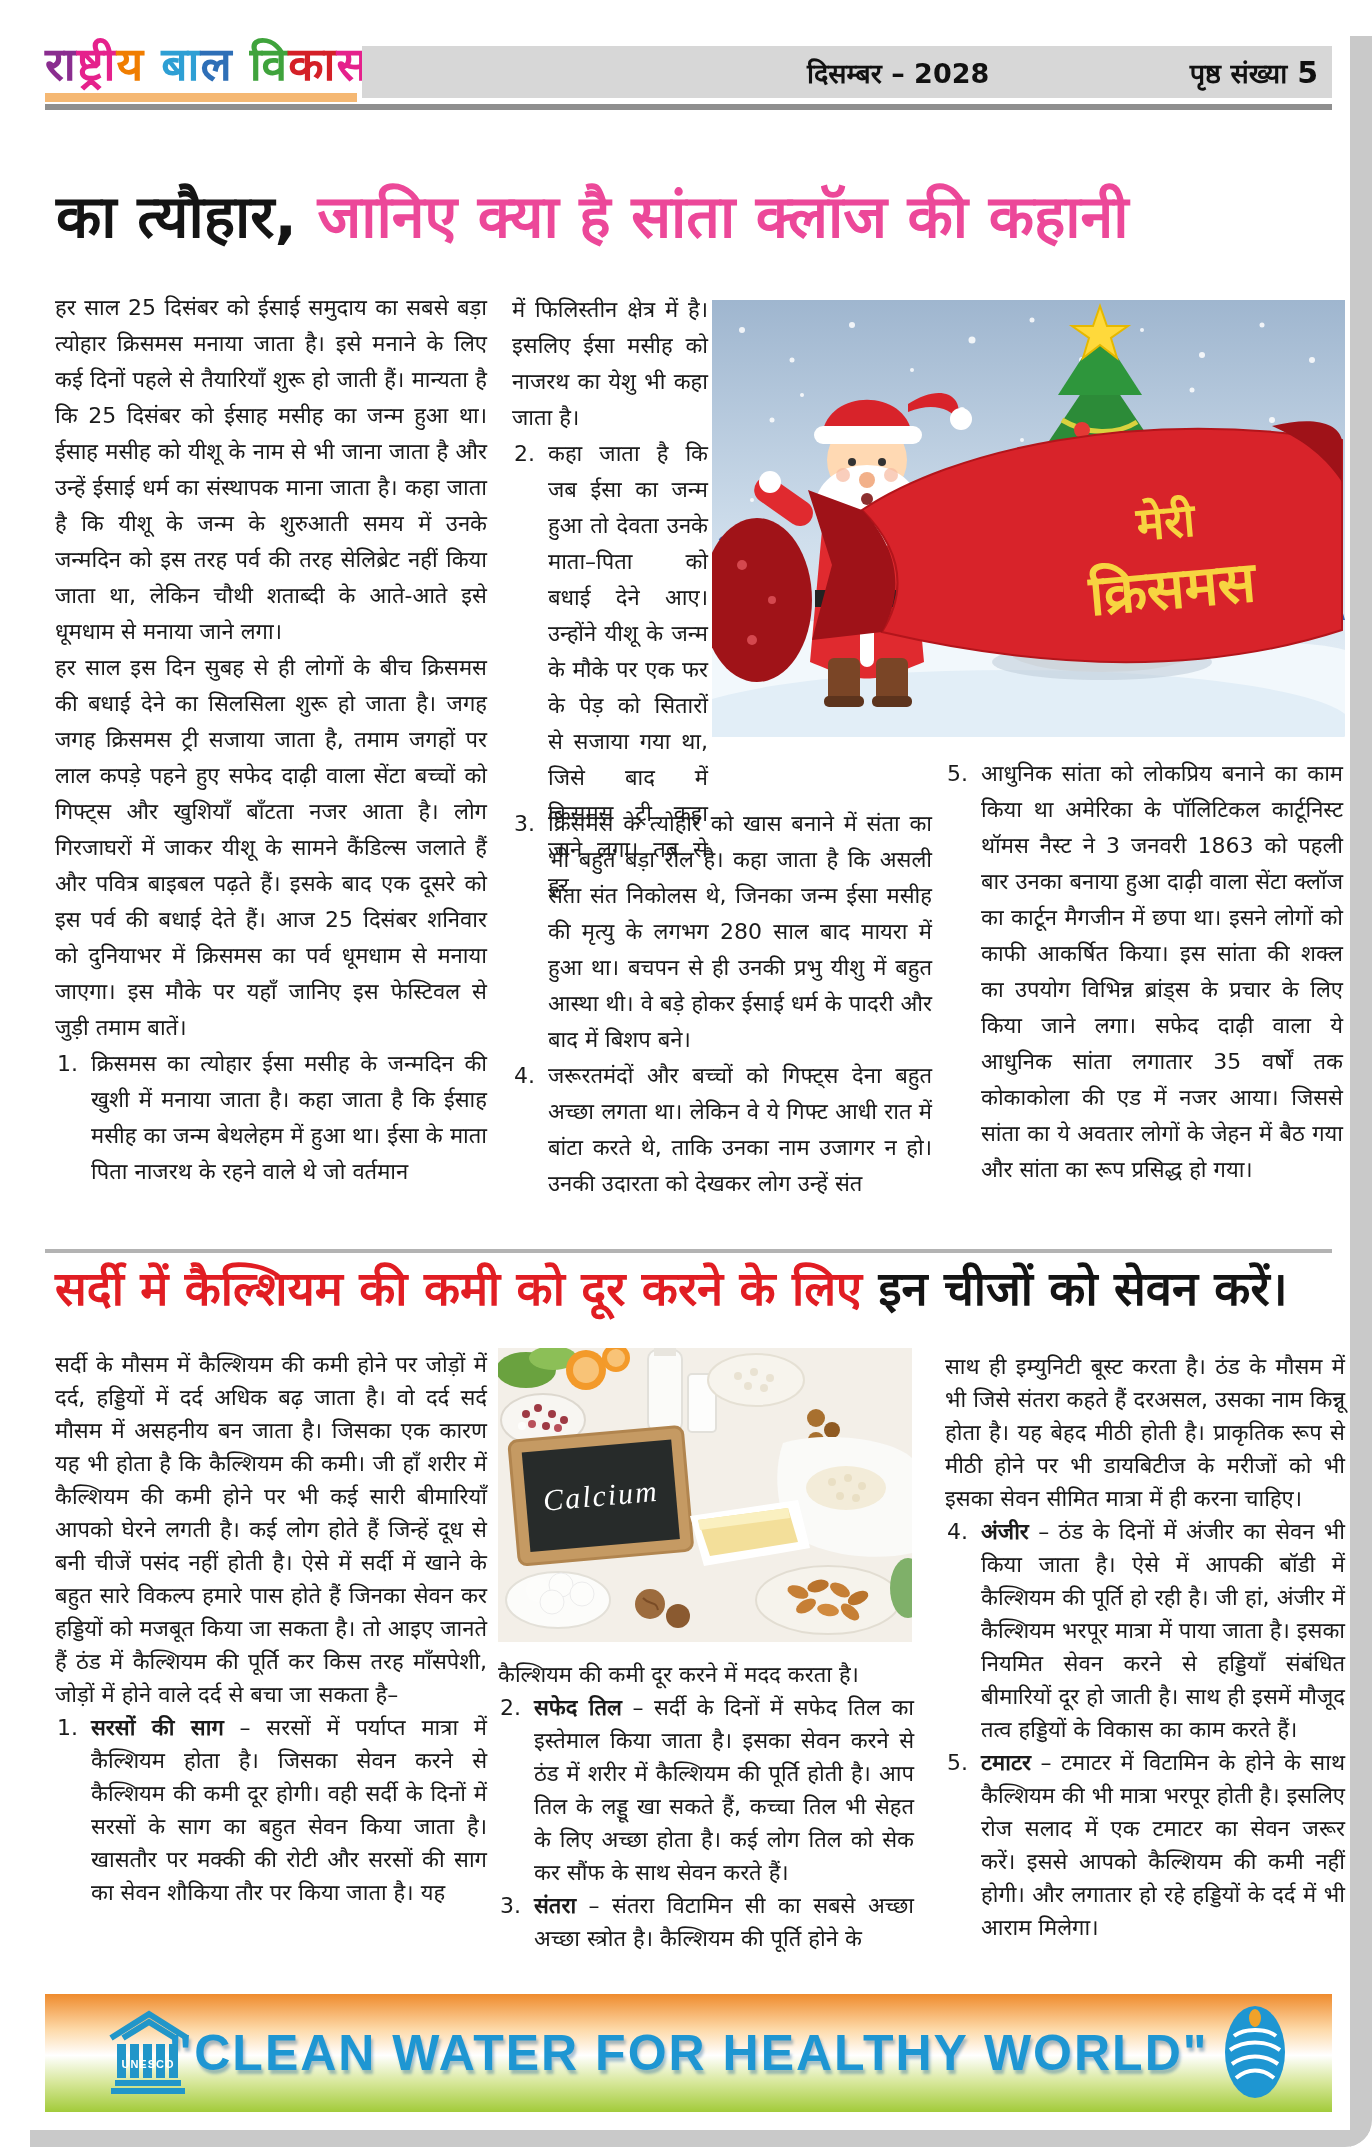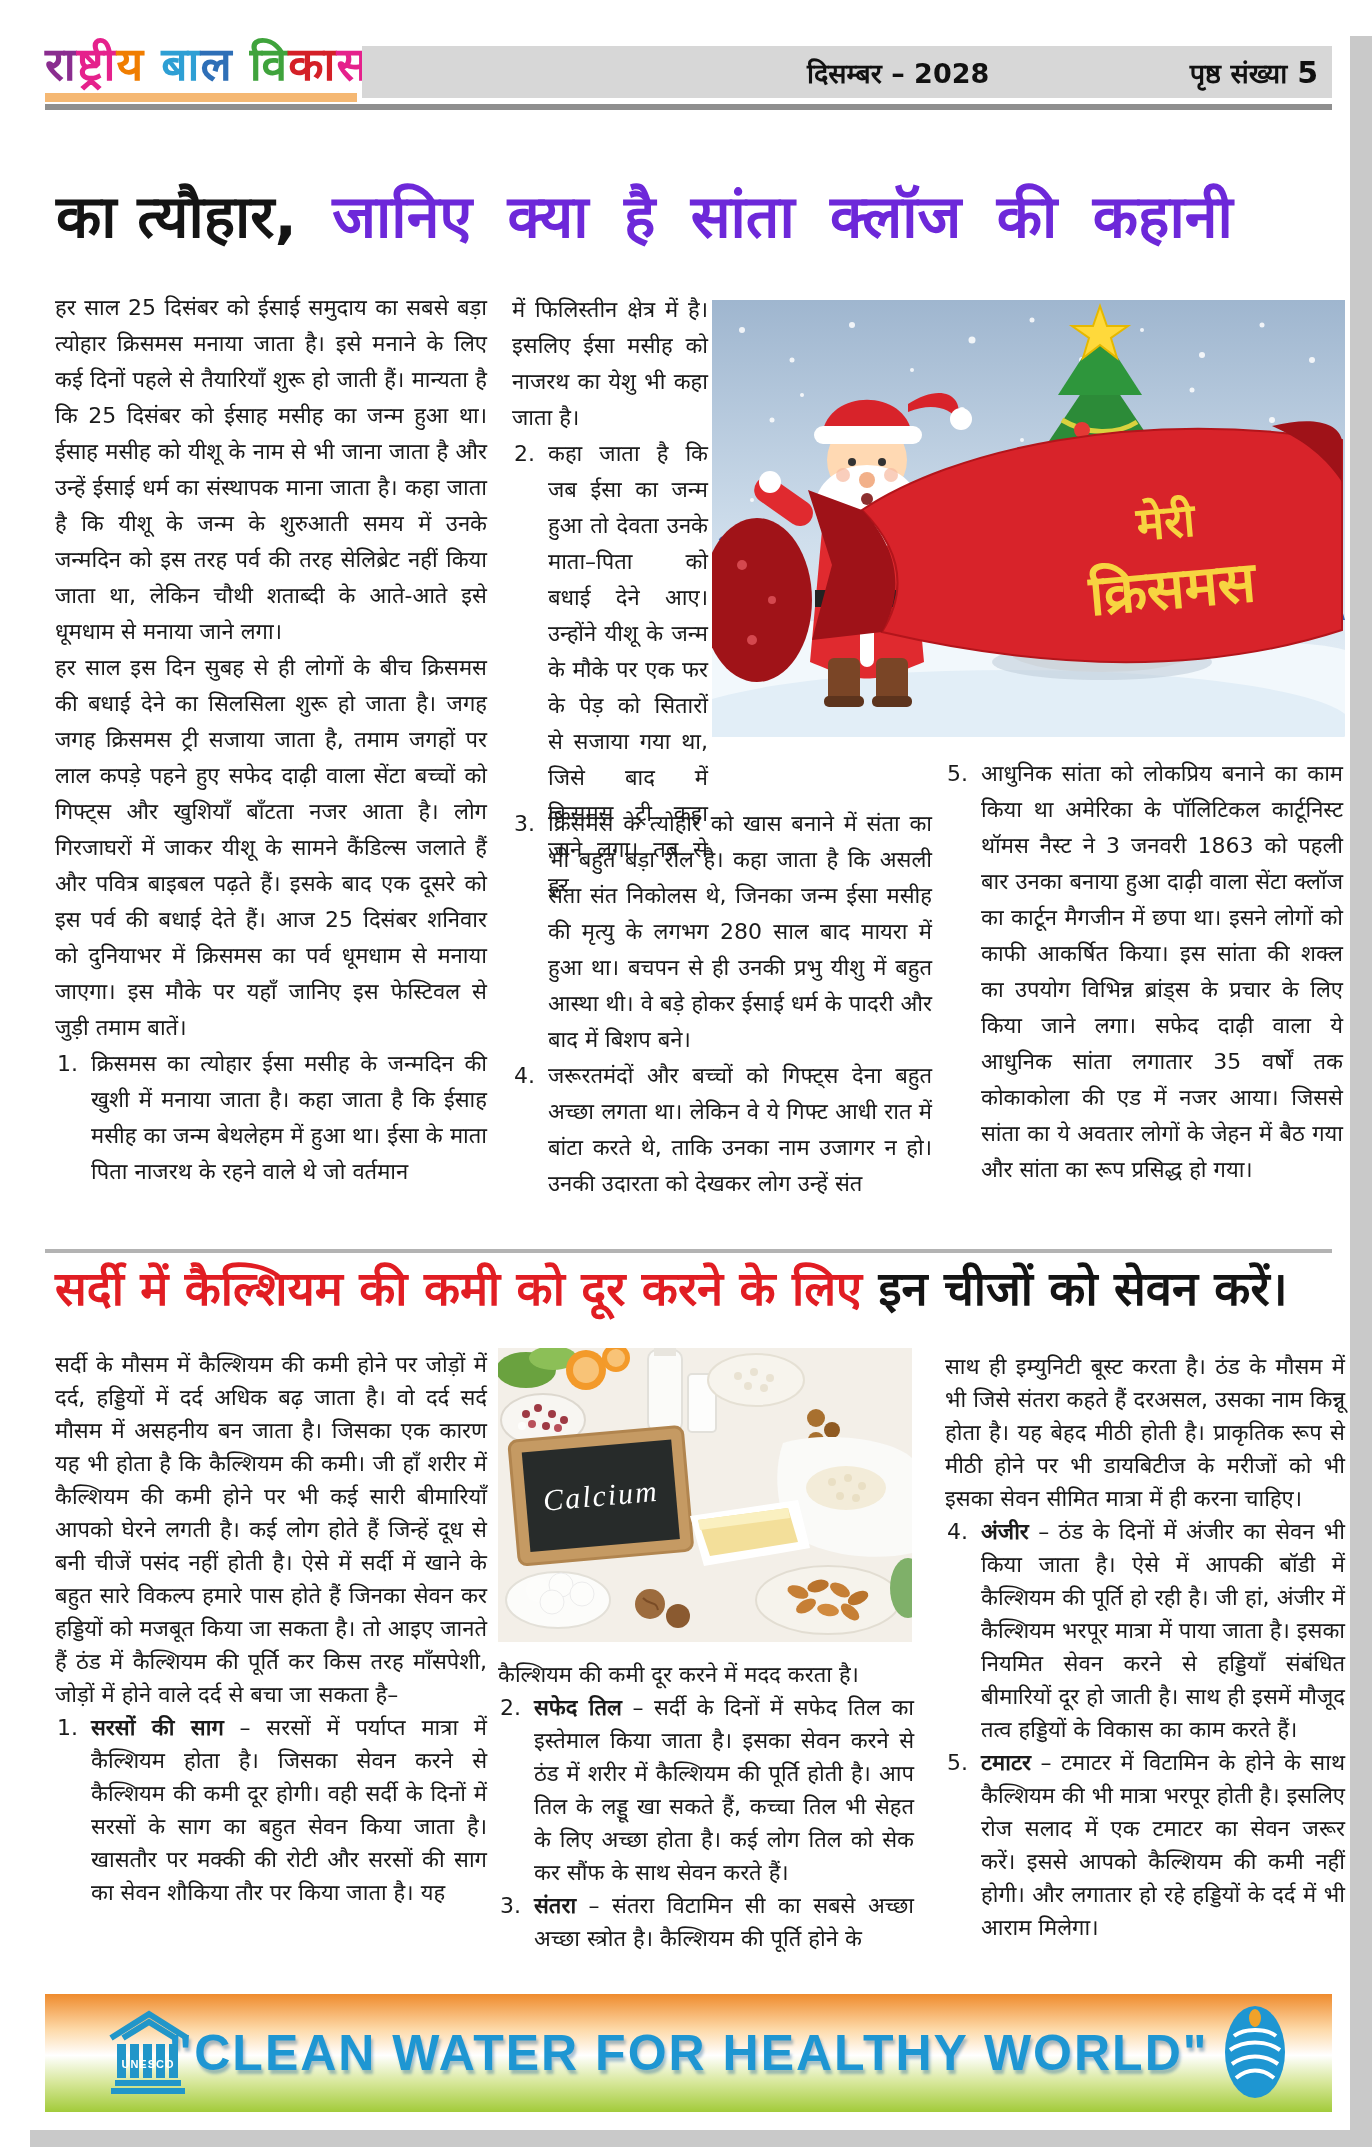--- a/index.html
+++ b/index.html
@@ -1,33 +1,33 @@
 <!DOCTYPE html>
 <html><head>
 <meta charset="utf-8">
 <style>
   html,body{margin:0;padding:0;background:#ffffff;}
   .page{position:relative;width:1372px;height:2147px;background:#ffffff;overflow:hidden;
-        font-family:"DejaVu Sans","Liberation Sans",sans-serif;color:#1c1c1c;}
+        font-family:"DejaVu Sans","Liberation Sans",sans-serif;color:#1c1c1c;border-radius:27px;}
   .abs{position:absolute;}
   
   .masthead-logo{left:45px;top:38px;font-size:46px;font-weight:bold;line-height:52px;letter-spacing:1px;}
   .logo-underline{left:45px;top:93px;width:312px;height:9px;background:#f5b873;}
   .header-bar{left:362px;top:46px;width:970px;height:52px;background:#d7d7d7;}
   .header-bar .cell{position:absolute;top:0;height:52px;display:flex;align-items:center;
         font-weight:bold;font-size:27px;color:#111;}
   .hb-site{left:16px;}
   .hb-date{left:445px;}
   .hb-page{right:14px;}
   .hb-page b{font-size:30px;margin-left:10px;}
   .header-rule{left:45px;top:104px;width:1287px;height:6px;background:#8f8f8f;}
   
   .h1{left:56px;top:112px;width:1270px;font-size:59px;line-height:66px;font-weight:800;
       color:#141414;white-space:nowrap;}
-  .h1 .red{color:#6d28d9;font-family:Liberation Mono, monospace;}
+  .h1 .red{color:#ec4899;}
   .h2{left:55px;top:1258px;width:1320px;font-size:47px;line-height:62px;font-weight:800;white-space:nowrap;}
   .h2 .red{color:#e11d23;}
   .h2 .blk{color:#141414;}
   
   .bt{font-size:22px;line-height:36px;text-align:justify;color:#1b1b1b;}
   .bt2{font-size:22px;line-height:33px;text-align:justify;color:#1b1b1b;}
   .bt p,.bt2 p{margin:0;}
   .subhead{font-weight:bold;}
   .li{position:relative;padding-left:36px;}
   .li .num{position:absolute;left:2px;top:0;}

